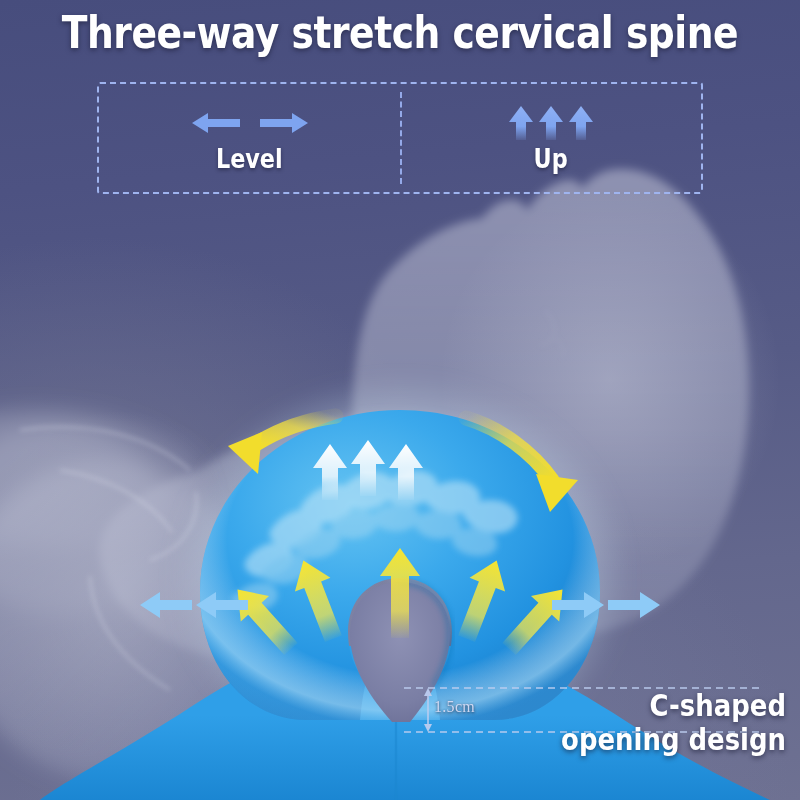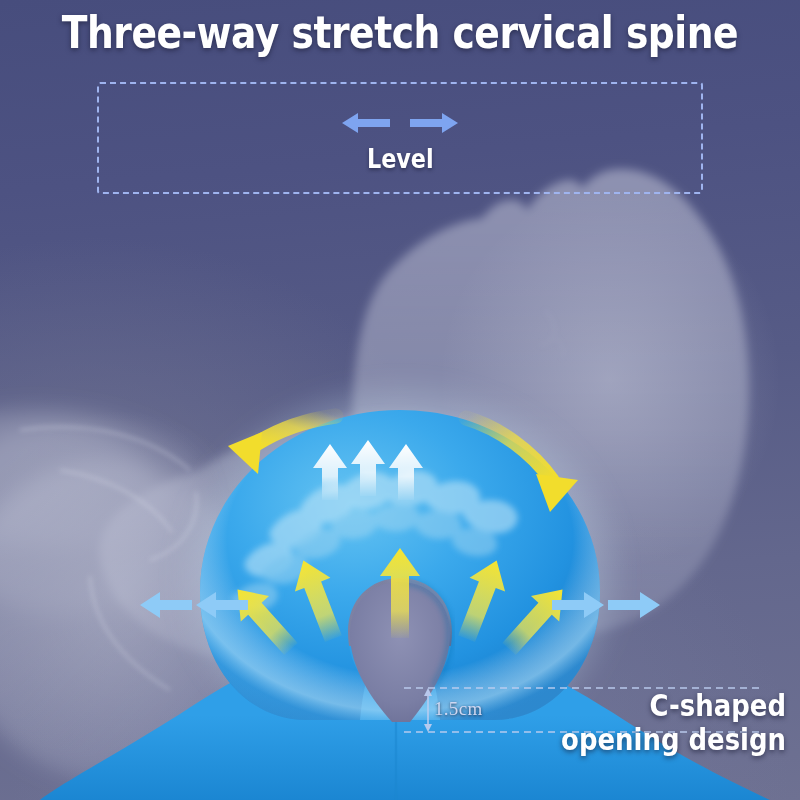--- a/index.html
+++ b/index.html
@@ -51,21 +51,21 @@
     text-shadow:0 2px 4px rgba(20,22,45,.5);
     margin-top:-2px;
   }
 
   
   #pillow-group{position:absolute;left:0;top:0;width:800px;height:800px;}
 
   
   #dim-label{
     position:absolute;left:434px;top:698px;
-    color:#cfd8f2;font-size:19px;
+    color:#cfd8f2;font-size:16px;
     font-family:"Liberation Serif",serif;
     text-shadow:0 1px 3px rgba(20,22,45,.8);
     letter-spacing:.3px;
   }
 
   
   #caption{
     position:absolute;right:14px;bottom:44px;width:320px;text-align:right;
     color:#ffffff;
     font-family:"DejaVu Sans Condensed","Liberation Sans Narrow","Liberation Sans",sans-serif;
@@ -174,20 +174,39 @@
             <path d="M 4,17 L 20,7 L 20,13 L 52,13 L 52,21 L 20,21 L 20,27 Z"></path>
 
             <path d="M 120,17 L 104,7 L 104,13 L 72,13 L 72,21 L 104,21 L 104,27 Z"></path>
           </g>
         </svg>
       </div>
       <div class="feature-label">Level</div>
     </div>
 
 
+    <div class="feature-col">
+      <div class="feature-icon">
+        <svg width="96" height="38" viewBox="0 0 96 38">
+          <defs>
+            <linearGradient id="upfade" x1="0" y1="0" x2="0" y2="1">
+              <stop offset="0%" stop-color="#8fb0f5"></stop>
+              <stop offset="60%" stop-color="#7ea4f0"></stop>
+              <stop offset="100%" stop-color="#7ea4f0" stop-opacity=".15"></stop>
+            </linearGradient>
+          </defs>
+          <g fill="url(#upfade)">
+            <path d="M 18,2 L 30,18 L 23,18 L 23,36 L 13,36 L 13,18 L 6,18 Z"></path>
+            <path d="M 48,2 L 60,18 L 53,18 L 53,36 L 43,36 L 43,18 L 36,18 Z"></path>
+            <path d="M 78,2 L 90,18 L 83,18 L 83,36 L 73,36 L 73,18 L 66,18 Z"></path>
+          </g>
+        </svg>
+      </div>
+      <div class="feature-label">Up</div>
+    </div>
 
   </div>
 
   <div id="pillow-group">
     <svg width="800" height="800" viewBox="0 0 800 800">
       <defs>
         <radialGradient id="pbody" cx="38%" cy="30%" r="78%">
           <stop offset="0%" stop-color="#66c4f2"></stop>
           <stop offset="38%" stop-color="#3ba9ec"></stop>
           <stop offset="72%" stop-color="#2292e0"></stop>

